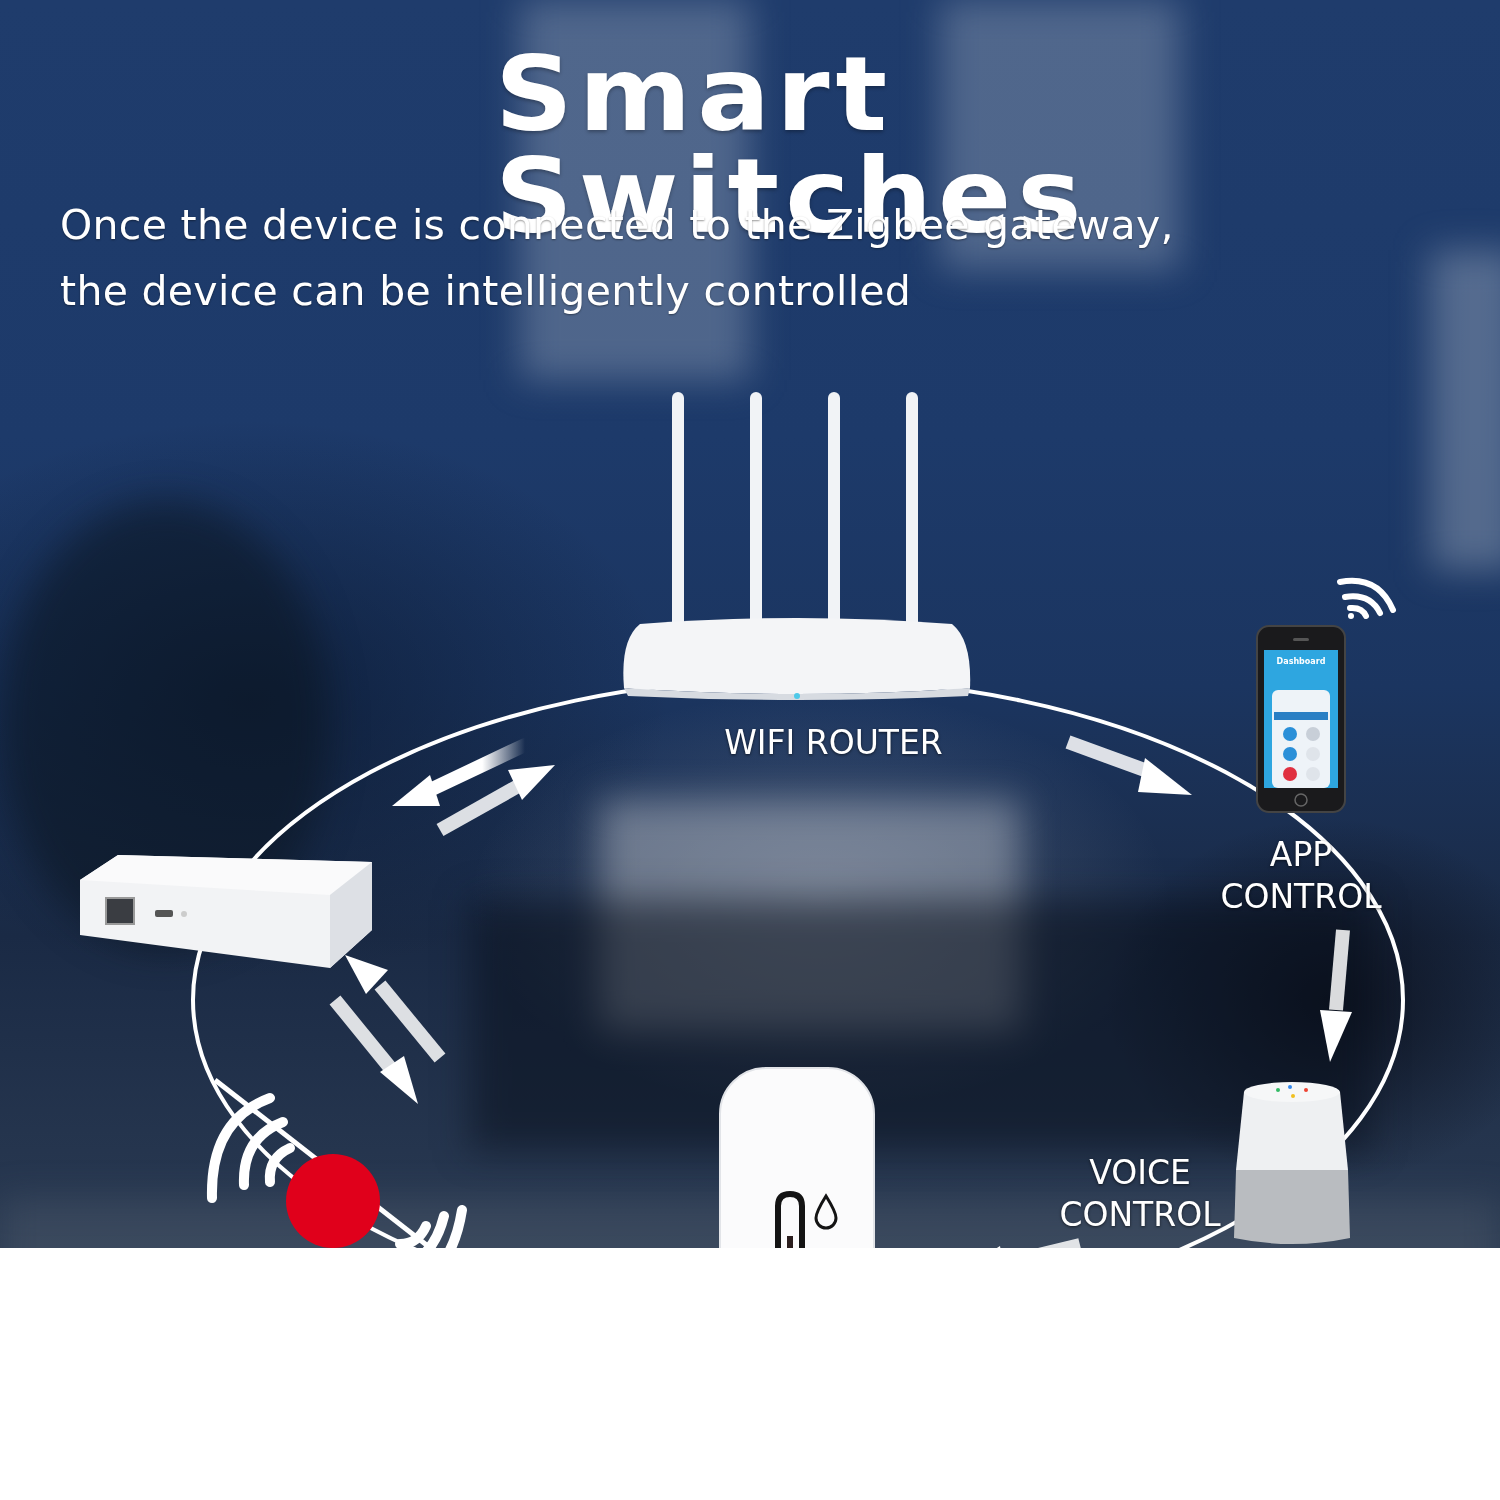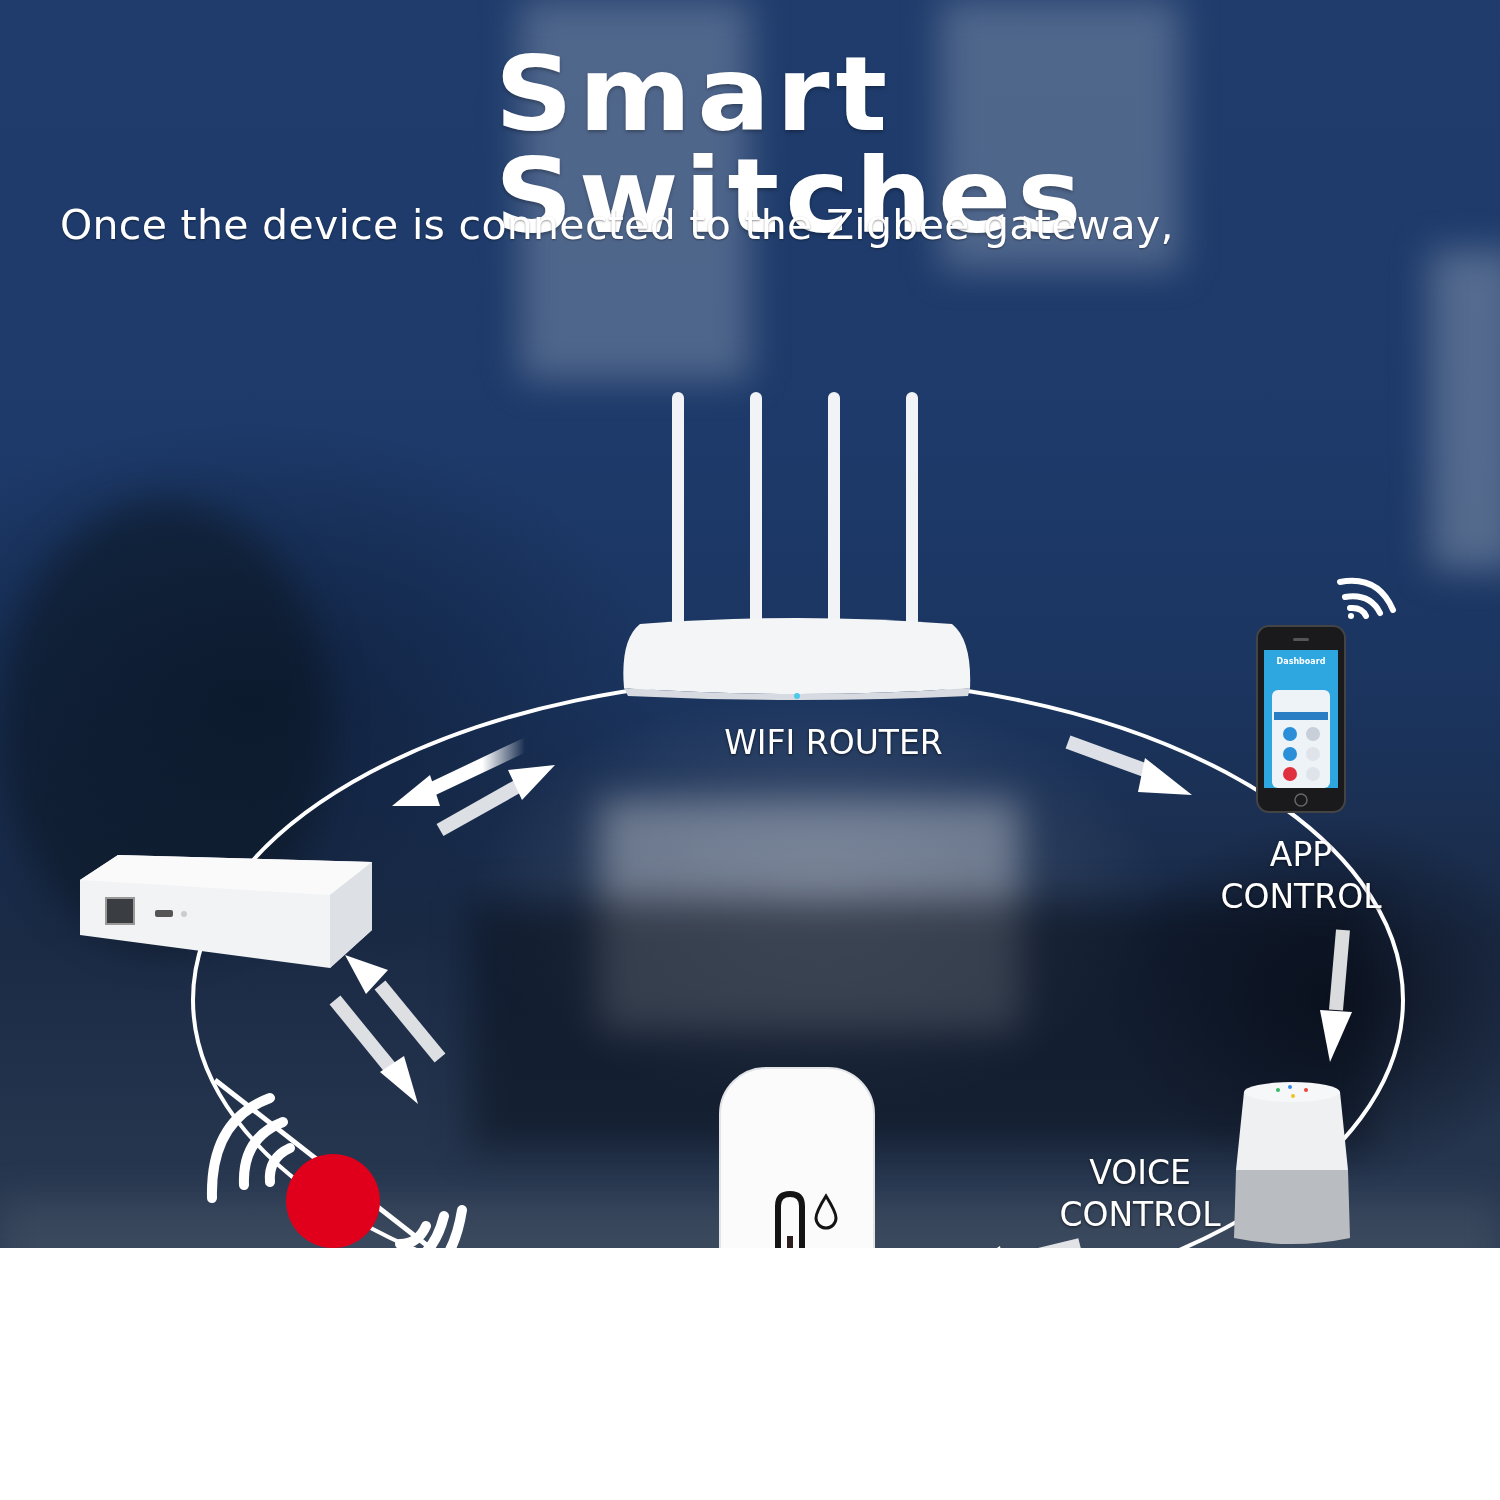--- a/index.html
+++ b/index.html
@@ -30,20 +30,21 @@
   <div class="blob" style="left:940px;top:0;width:240px;height:270px;background:rgba(140,155,180,0.45);"></div>
   <div class="blob" style="left:1430px;top:250px;width:90px;height:320px;background:rgba(140,155,180,0.5);"></div>
   <div class="blob" style="left:600px;top:800px;width:420px;height:230px;background:rgba(190,195,205,0.45);"></div>
   <div class="blob" style="left:470px;top:900px;width:900px;height:250px;background:rgba(10,16,30,0.55);"></div>
   <div class="blob" style="left:0;top:500px;width:330px;height:450px;background:rgba(10,20,30,0.5);border-radius:50%;"></div>
   <div class="blob" style="left:0;top:1200px;width:1500px;height:300px;background:rgba(90,100,115,0.35);"></div>
 
   <div class="title">Smart Switches</div>
   <div class="subtitle">
     <div>Once the device is connected to the Zigbee gateway,</div>
+    <div>the device can be intelligently controlled</div>
   </div>
 
   <svg class="overlay" width="1500" height="1500" viewBox="0 0 1500 1500">
     <defs>
       <linearGradient id="fadeL" x1="1" y1="0" x2="0" y2="0">
         <stop offset="0" stop-color="#fff" stop-opacity="0"></stop>
         <stop offset="0.45" stop-color="#fff" stop-opacity="1"></stop>
       </linearGradient>
     </defs>
 

